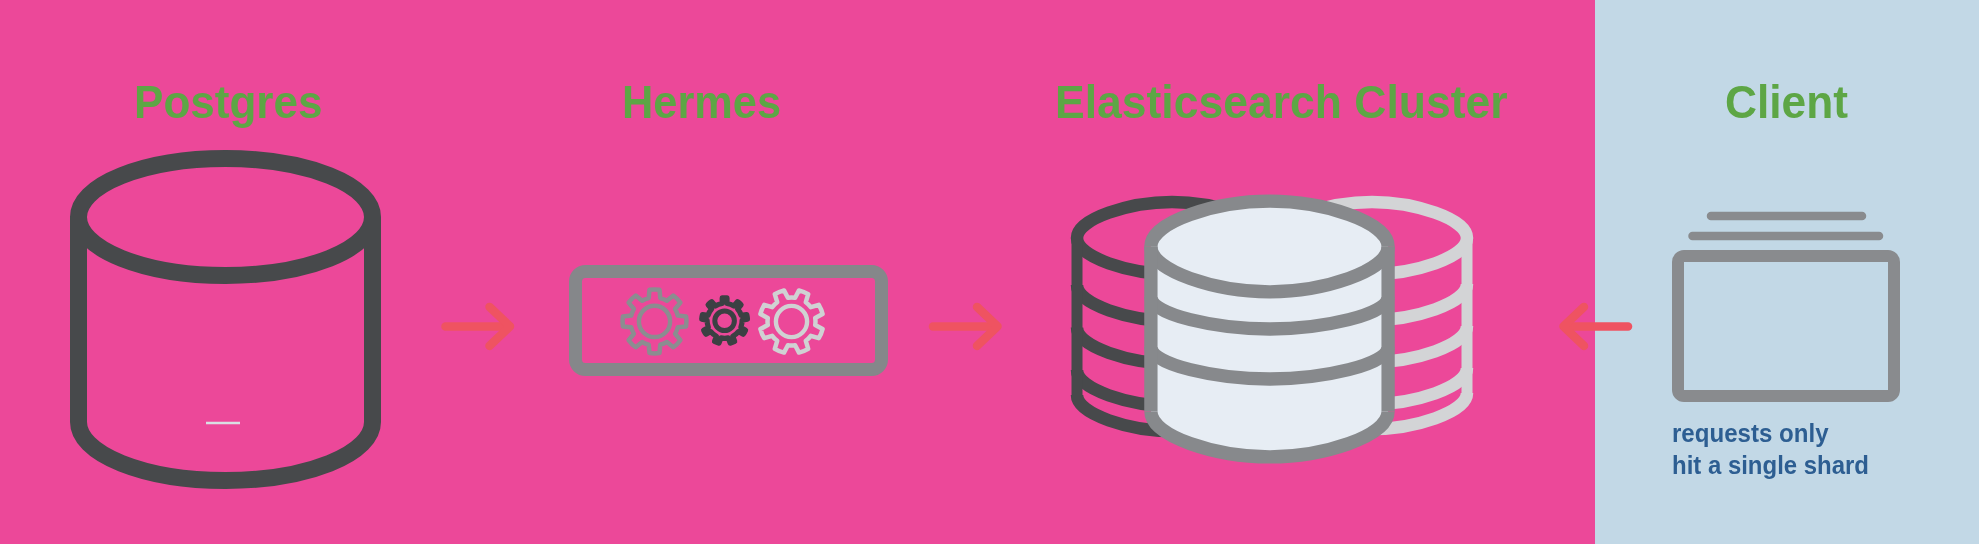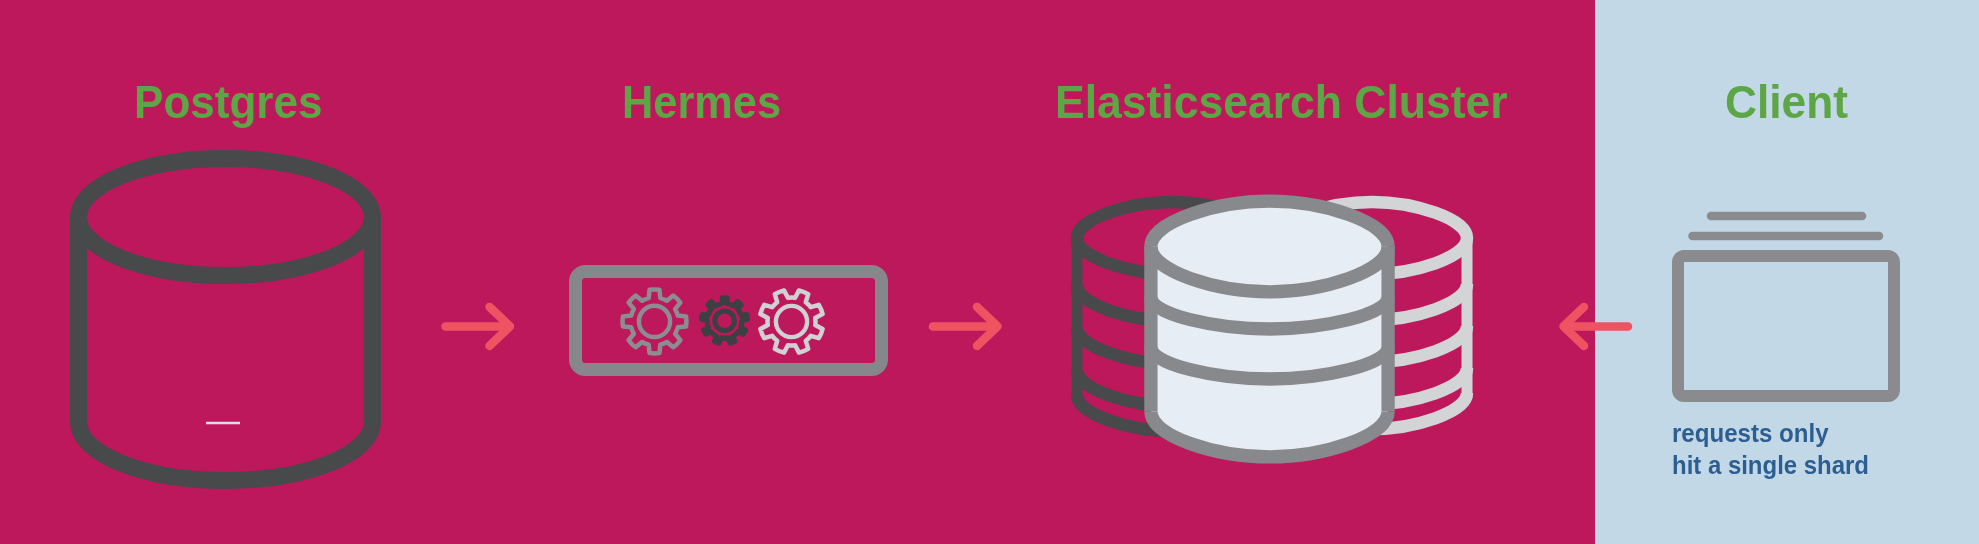--- a/index.html
+++ b/index.html
@@ -1,16 +1,16 @@
 <!DOCTYPE html>
 <html><head>
 <meta charset="utf-8">
 <style>
   html,body { margin:0; padding:0; }
-  #stage { position:relative; width:1979px; height:544px; background:#be185d; overflow:hidden;
+  #stage { position:relative; width:1979px; height:544px; background:#ec4899; overflow:hidden;
            font-family:"Liberation Sans", sans-serif; }
   #panel { position:absolute; left:1595px; top:0; width:384px; height:544px; background:#c2d8e6; }
 </style>
 </head>
 <body>
 <div id="stage">
   <div id="panel"></div>
   <svg width="1979" height="544" viewBox="0 0 1979 544" style="position:absolute;left:0;top:0">
 <g fill="none" stroke="#47494b" stroke-width="17">
 <ellipse cx="225.5" cy="217" rx="147" ry="58.5"></ellipse>

